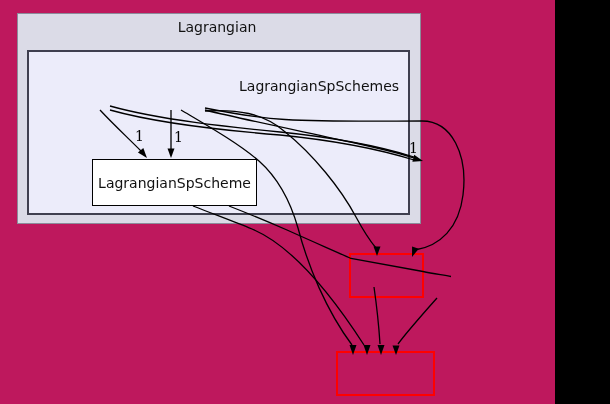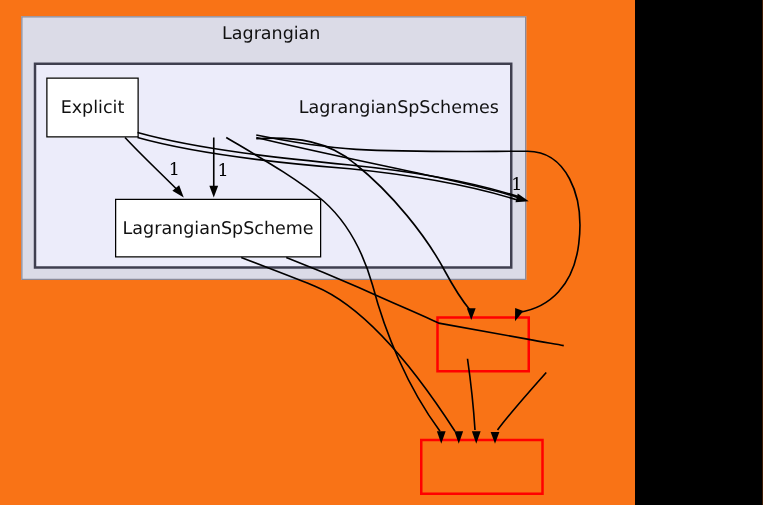--- a/index.html
+++ b/index.html
@@ -1,17 +1,17 @@
 <!DOCTYPE html>
 <html><head>
 <meta charset="utf-8">
 <style>
   html,body{margin:0;padding:0;background:#000;}
   .canvas{
-    position:relative;width:508px;height:404px;background:#f97316;overflow:hidden;
+    position:relative;width:555px;height:404px;background:#be185d;overflow:hidden;
     font-family:"DejaVu Sans",sans-serif;
   }
   .cluster-outer{
     position:absolute;left:17px;top:13px;width:404px;height:211px;
     background:#dbdbe7;border:1px solid #8b8b9a;box-sizing:border-box;
   }
   .cluster-inner{
     position:absolute;left:27px;top:50px;width:383px;height:165px;
     background:#ececfa;border:2px solid #3f3f4f;box-sizing:border-box;
   }
@@ -53,23 +53,20 @@
 
   <div class="cluster-outer"></div>
 
   <div class="cluster-inner"></div>
   <div class="cluster-title">Lagrangian</div>
   <div class="inner-title">LagrangianSpSchemes</div>
 
   <div class="ext-node ext-node-1"></div>
   <div class="ext-node ext-node-2"></div>
 
-  <div class="node node-explicit">
-    <span>Explicit</span>
-  </div>
   <div class="node node-scheme">
     <span>LagrangianSpScheme</span>
   </div>
 
   <svg class="edges" width="610" height="404" viewBox="0 0 610 404">
     <g stroke="#000000" stroke-width="1.3" fill="none">
 
       <path d="M100,110 C113,124 126,136 141,151"></path>
 
       <path d="M171,110 L171,149"></path>

